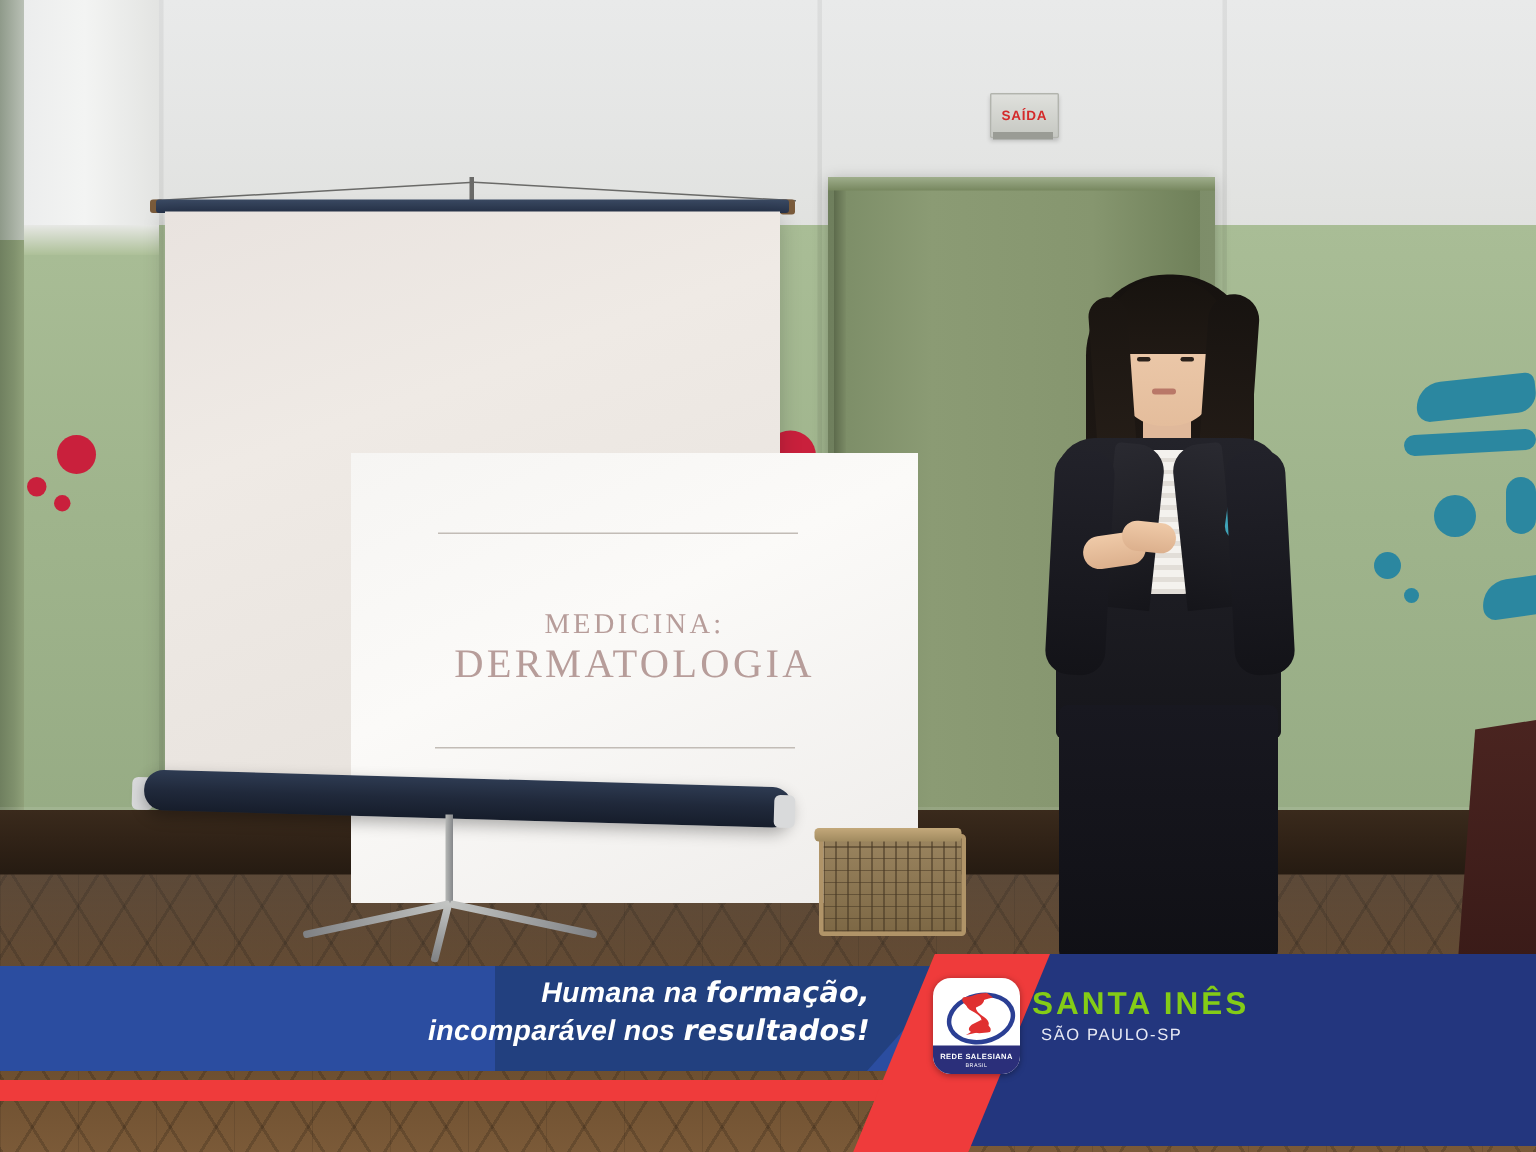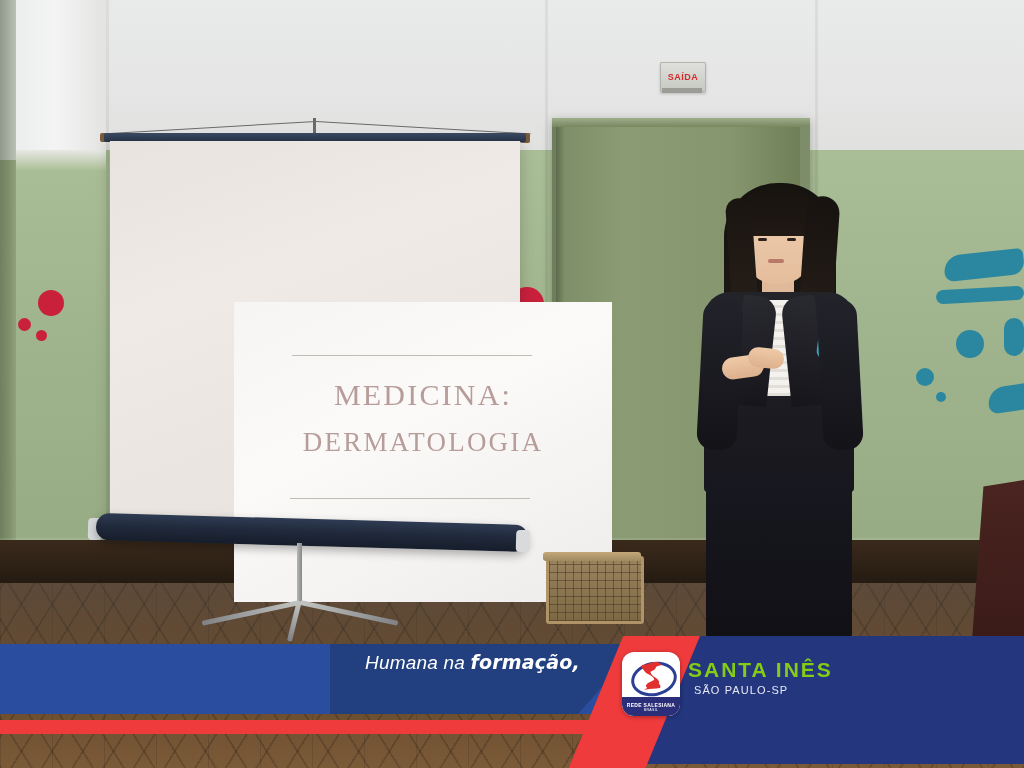--- a/index.html
+++ b/index.html
@@ -151,21 +151,21 @@
   .banner{position:absolute;left:0;top:636px;width:1024px;height:132px;}
   .bn-blue-left{position:absolute;left:0;top:8px;width:640px;height:70px;background:#2b4da0;}
   .bn-blue-left-dk{position:absolute;left:330px;top:8px;width:310px;height:70px;
     background:#22407f;clip-path:polygon(0 0,100% 0,80% 100%,0 100%);}
   .bn-red-left{position:absolute;left:0;top:84px;width:600px;height:14px;background:#ef3b3b;}
   .bn-red-diag{position:absolute;left:540px;top:0px;width:160px;height:132px;
     background:#ef3b3b;clip-path:polygon(52% 0,100% 0,66% 100%,18% 100%);}
   .bn-blue-right{position:absolute;left:596px;top:0;width:428px;height:128px;
     background:#23367e;clip-path:polygon(17% 0,100% 0,100% 100%,4% 100%);}
   .bn-slogan{position:absolute;left:210px;top:14px;width:370px;text-align:right;
-    color:#ffffff;font-size:19px;font-weight:normal;line-height:25px;font-style:italic;letter-spacing:.2px;}
+    color:#ffffff;font-size:19px;font-weight:bold;line-height:25px;font-style:italic;letter-spacing:.2px;}
   .bn-slogan b{font-family:"DejaVu Sans",sans-serif;font-style:italic;}
   .bn-name{position:absolute;left:688px;top:658px;color:#84cc16;font-size:21px;
     font-weight:bold;letter-spacing:2px;}
   .bn-city{position:absolute;left:694px;top:684px;color:#e7e9f4;font-size:11px;letter-spacing:1.1px;}
 
   .logo-card{position:absolute;left:622px;top:652px;width:58px;height:64px;
     background:#fff;border-radius:12px;box-shadow:0 1px 4px rgba(0,0,0,.35);overflow:hidden;}
   .logo-ell{position:absolute;left:9px;top:10px;width:40px;height:28px;
     border:3px solid #2b3f94;border-radius:50%;transform:rotate(-12deg);}
   .logo-band{position:absolute;left:0;bottom:0;width:58px;height:19px;background:#2b2f7a;
@@ -228,21 +228,21 @@
 
     <div class="scr-post"></div>
     <div class="scr-wire" style="left:316px;top:121px;width:215px;transform:rotate(3.3deg);"></div>
     <div class="scr-wire" style="left:316px;top:121px;width:215px;transform:rotate(176.7deg);"></div>
     <div class="scr-bar-capL"></div>
     <div class="scr-bar-capR"></div>
     <div class="scr-bar"></div>
     <div class="scr-cloth">
       <div class="scr-proj">
         <div class="slide-rule" style="left:58px;top:53px;width:240px;"></div>
-        <div class="slide-t1" style="top:76px;font-size:30px;">MEDICINA:</div>
+        <div class="slide-t1" style="top:104px;font-size:19px;">MEDICINA:</div>
         <div class="slide-t2" style="top:125px;font-size:27px;">DERMATOLOGIA</div>
         <div class="slide-rule" style="left:56px;top:196px;width:240px;"></div>
         <div class="slide-sub" style="top:232px;">Aluna: Ellen J. Noh</div>
       </div>
     </div>
     <div class="roller-capL"></div>
     <div class="scr-roller"></div>
     <div class="roller-capR"></div>
     <div class="tripod-pole"></div>
     <div class="tripod-leg" style="left:300px;top:600px;width:100px;transform:rotate(12deg);"></div>
@@ -282,20 +282,23 @@
     <div class="bn-blue-left"></div>
     <div class="bn-blue-left-dk"></div>
     <div class="bn-red-left"></div>
     <div class="bn-blue-right"></div>
     <div class="bn-red-diag"></div>
 
     <div class="bn-slogan">
       <div>
         <span>Humana na </span><b>formação,</b>
       </div>
+      <div>
+        <span>incomparável nos </span><b>resultados!</b>
+      </div>
     </div>
   </div>
 
   <div class="logo-card">
     <div class="logo-ell"></div>
     <svg width="58" height="48" style="position:absolute;left:0;top:0;">
       <path d="M36 10 C22 10, 18 18, 26 22 C34 26, 36 30, 22 38 C34 36, 42 32, 34 26 C26 21, 26 16, 40 13 Z" fill="#e03030"></path>
       <path d="M20 13 C30 11, 38 13, 32 18 L26 21 C22 18, 18 16, 20 13 Z" fill="#e03030"></path>
       <path d="M38 36 C28 38, 20 36, 26 31 L32 28 C36 31, 40 33, 38 36 Z" fill="#e03030"></path>
     </svg>

